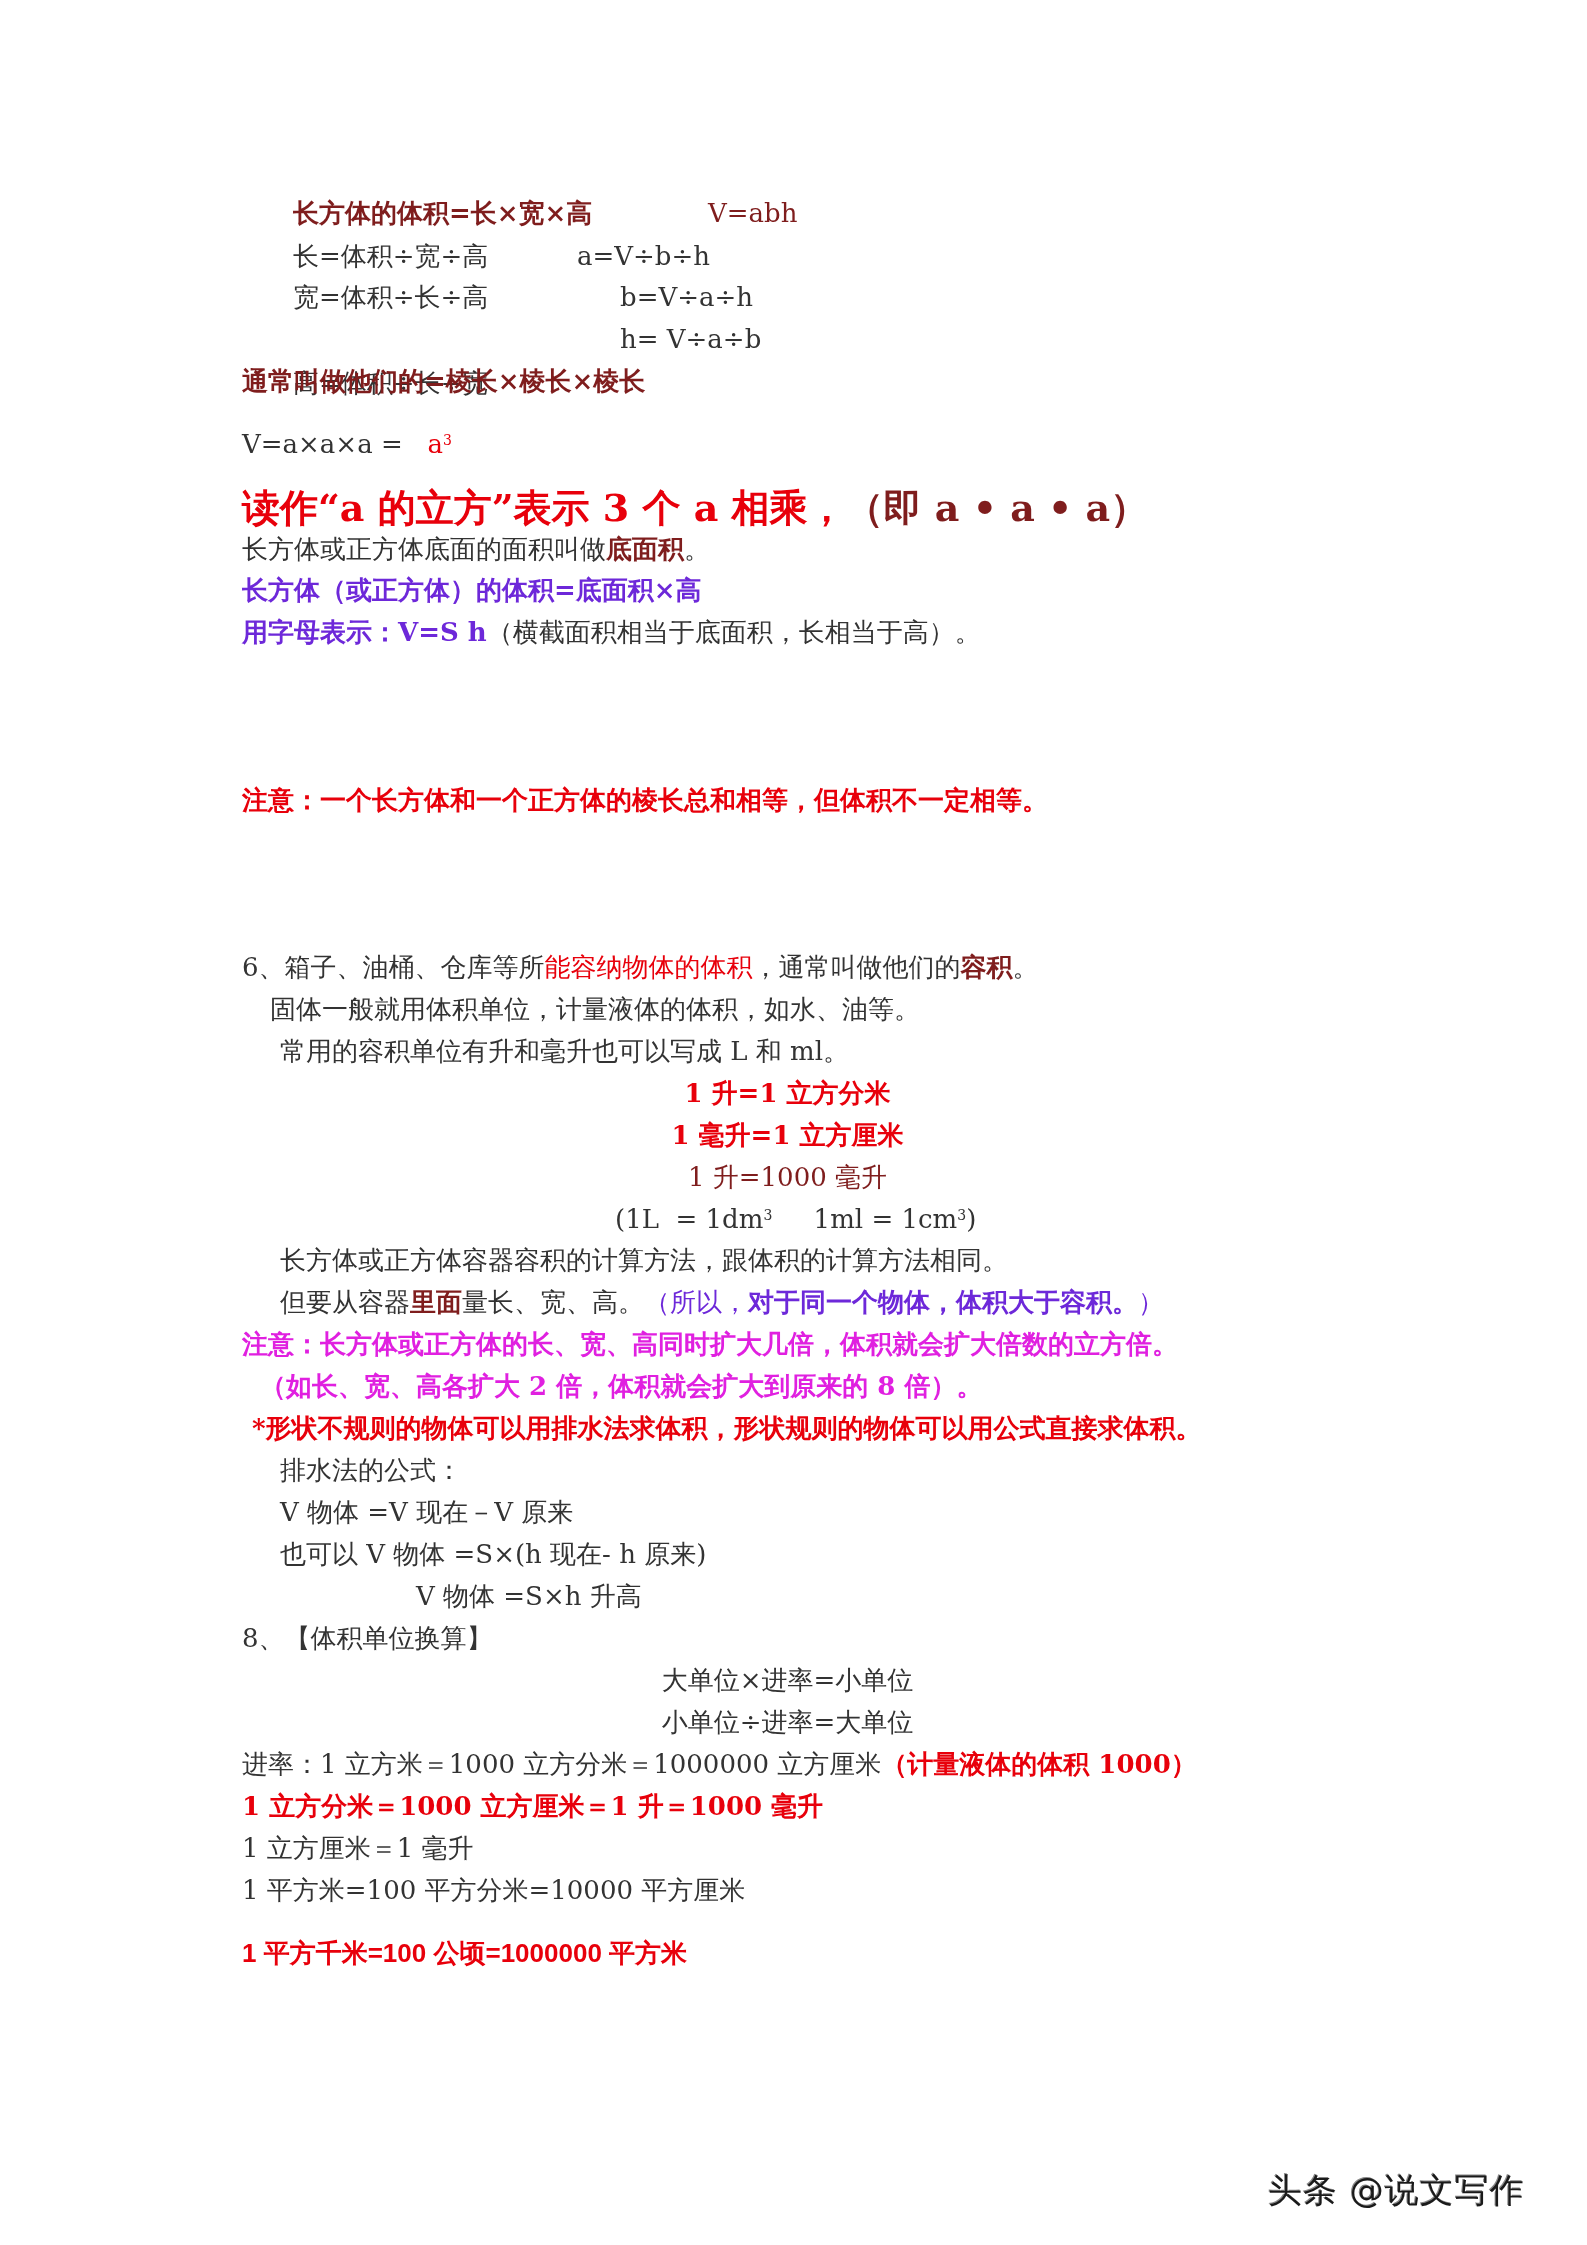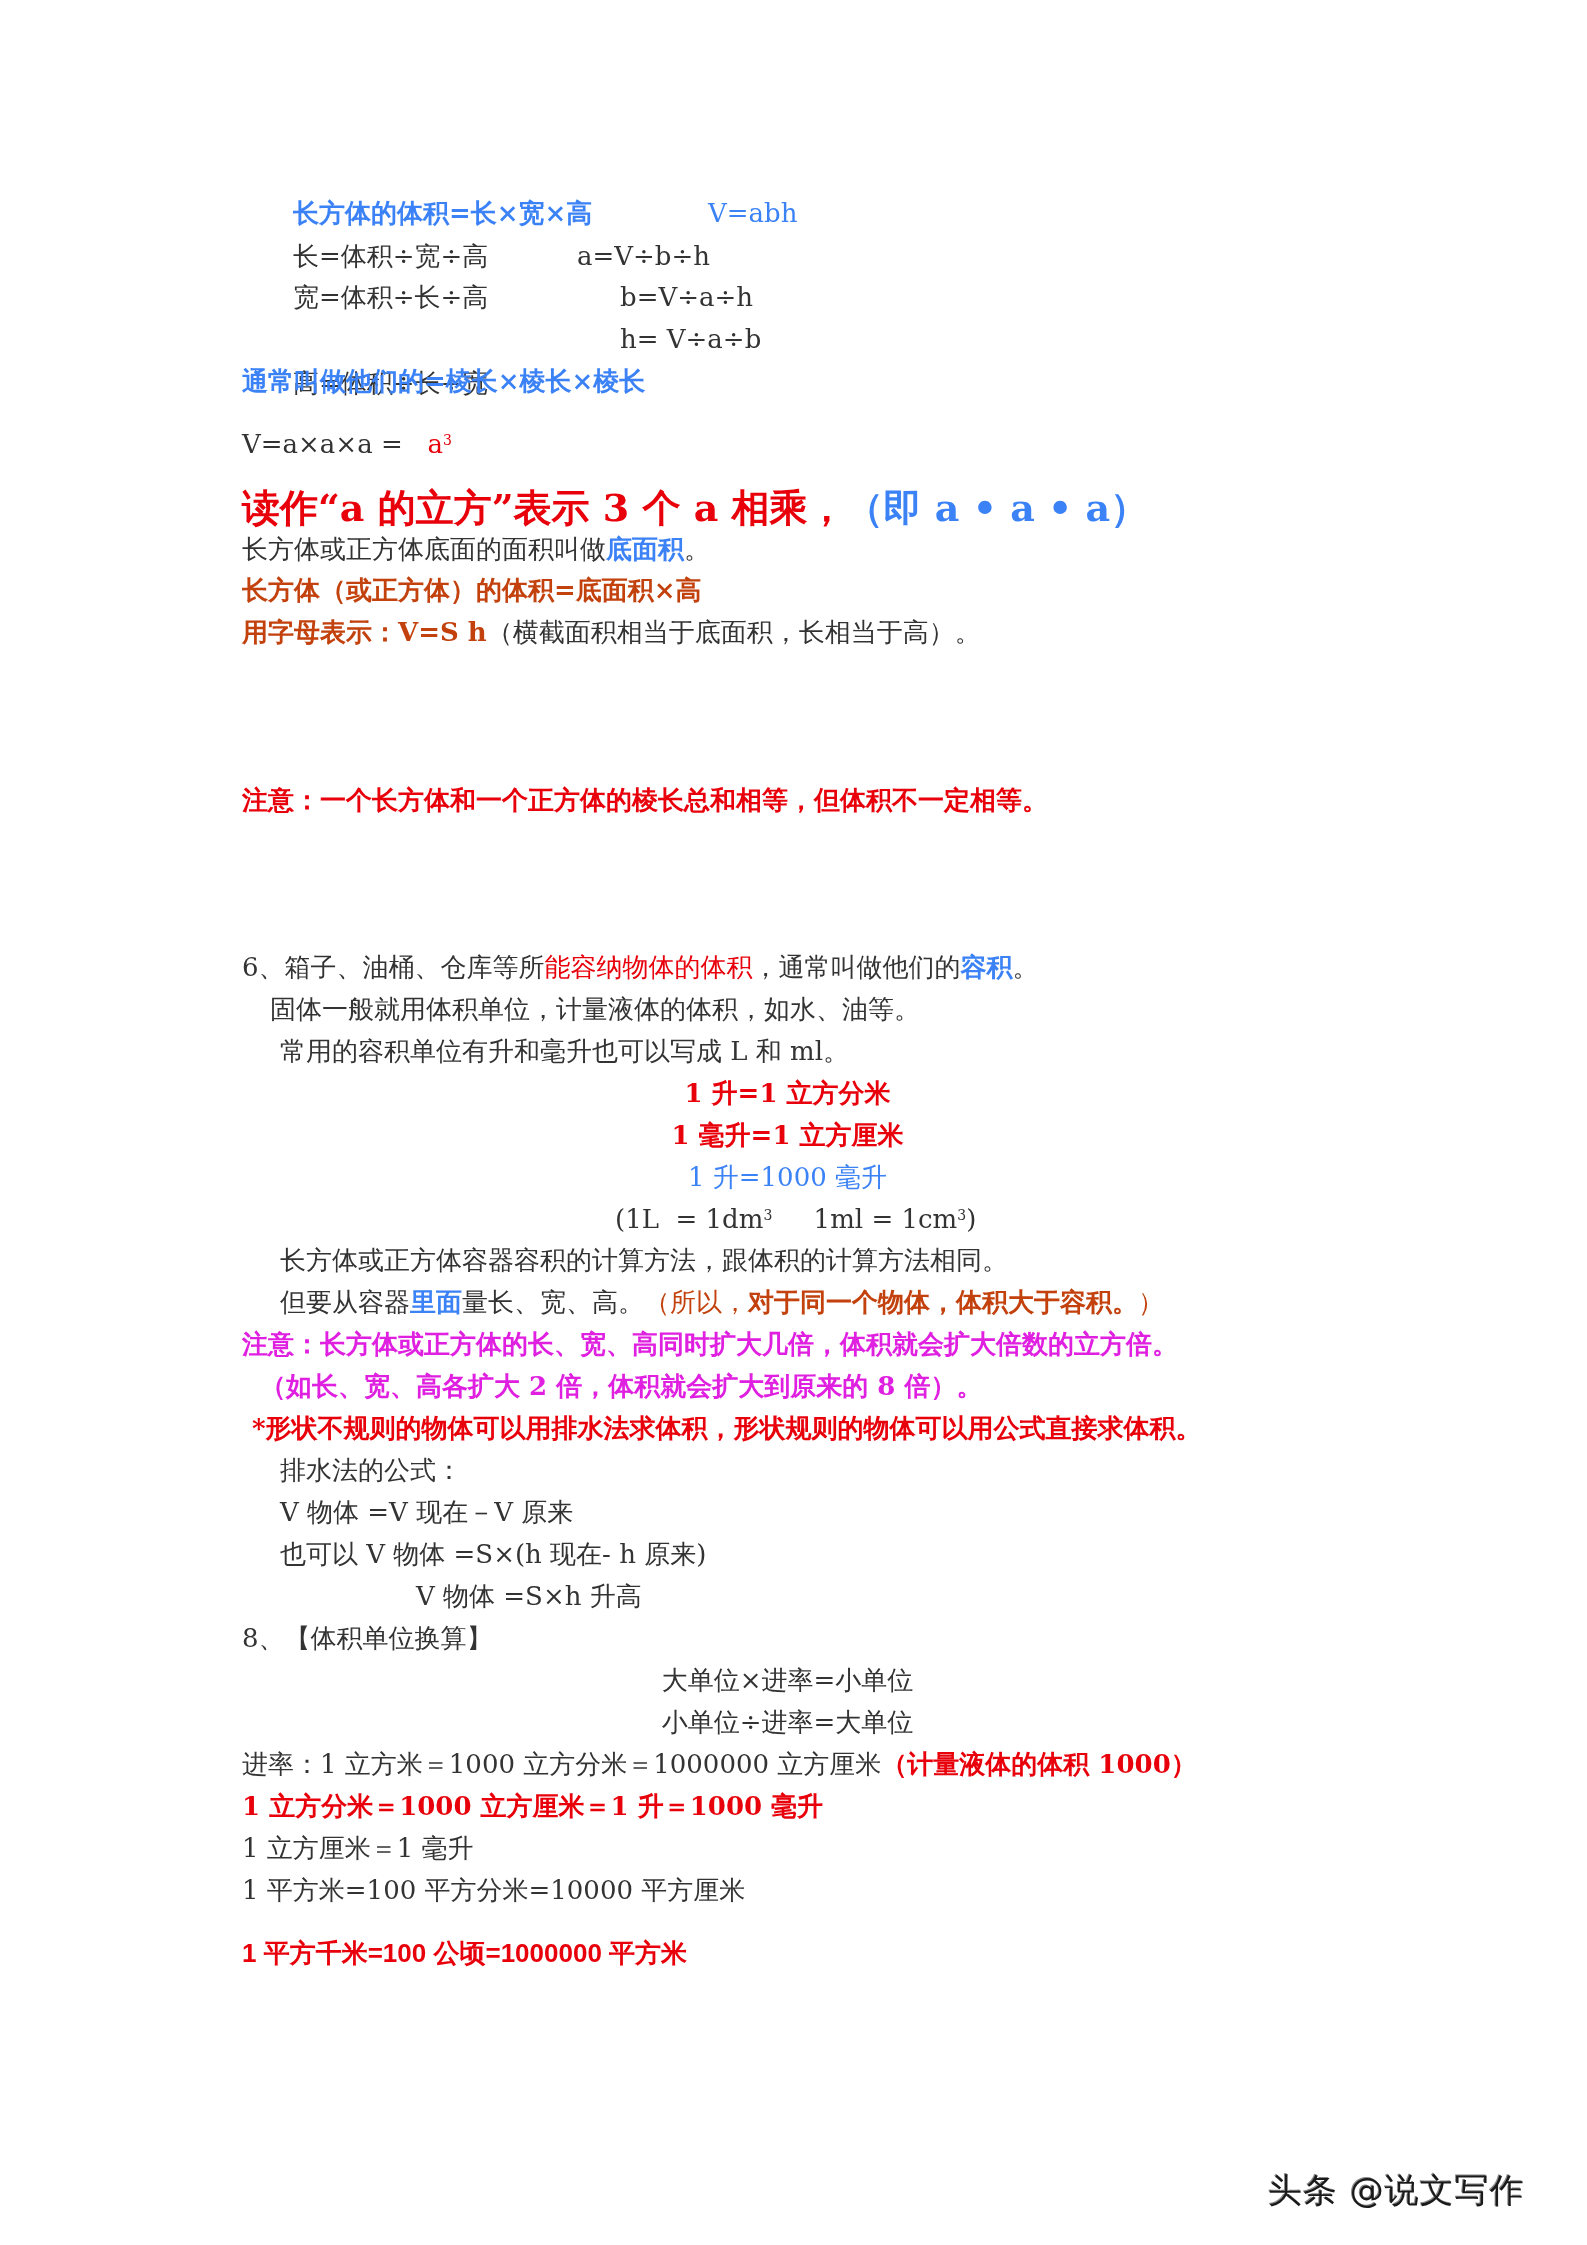--- a/index.html
+++ b/index.html
@@ -1,23 +1,23 @@
 <!DOCTYPE html>
 <html><head>
 <meta charset="utf-8">
 <style>
   html, body { margin: 0; padding: 0; background: #ffffff; }
   body { width: 1587px; height: 2245px; position: relative; overflow: hidden;
          font-family: "DejaVu Serif", "Liberation Serif", serif; color: #2b2b2b; }
   .ln { position: absolute; white-space: pre; font-size: 26px; line-height: 34px; }
   .b { font-weight: bold; }
-  .dark { color: #3b82f6; }
+  .dark { color: #7f1d1d; }
   .gray { color: #333333; }
   .red { color: #e8000b; }
-  .blue { color: #c2410c; }
+  .blue { color: #6d28d9; }
   .magenta { color: #e020e0; }
   .sans { font-family: "Liberation Sans", "DejaVu Sans", sans-serif; }
   .center { left: 0; width: 1575px; text-align: center; }
   sup { font-size: 14px; vertical-align: top; position: relative; top: -4px; }
   .watermark { position: absolute; left: 1268px; top: 2168px; font-size: 34px; color: #1a1a1a;
                font-family: "DejaVu Sans", sans-serif; text-shadow: 1px 1px 0 #ffffff, -1px -1px 0 #888; letter-spacing: 1px; }
 </style>
 </head>
 <body>
 

